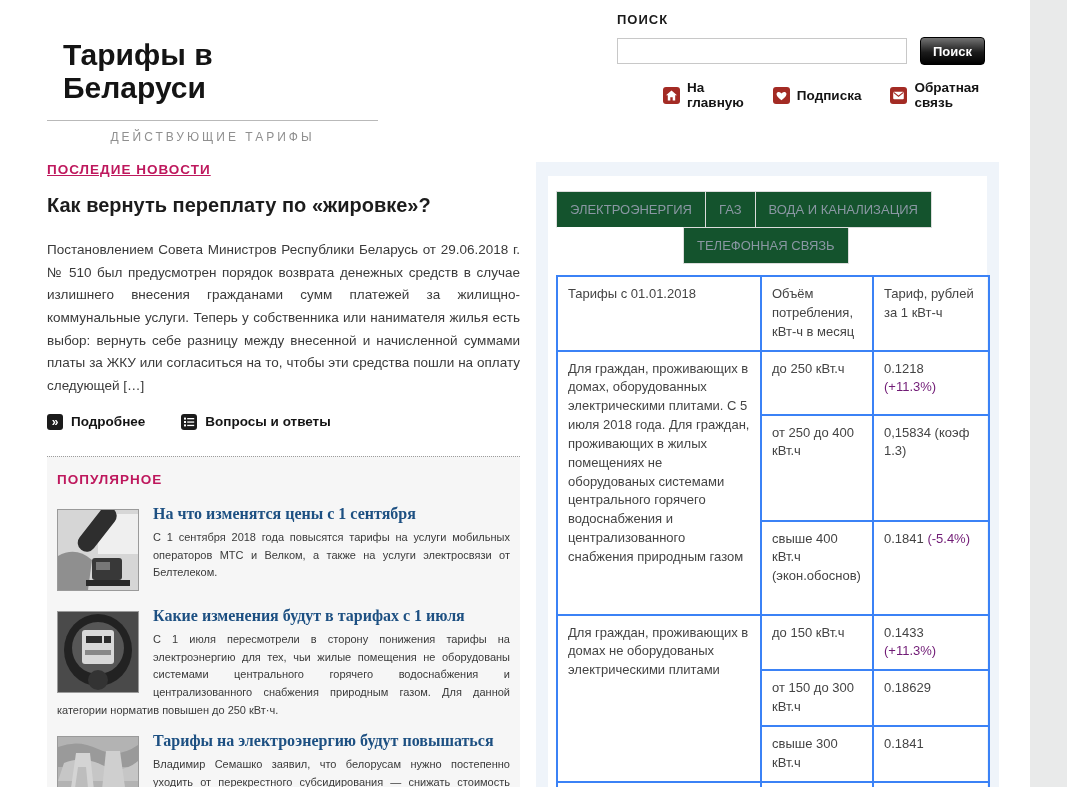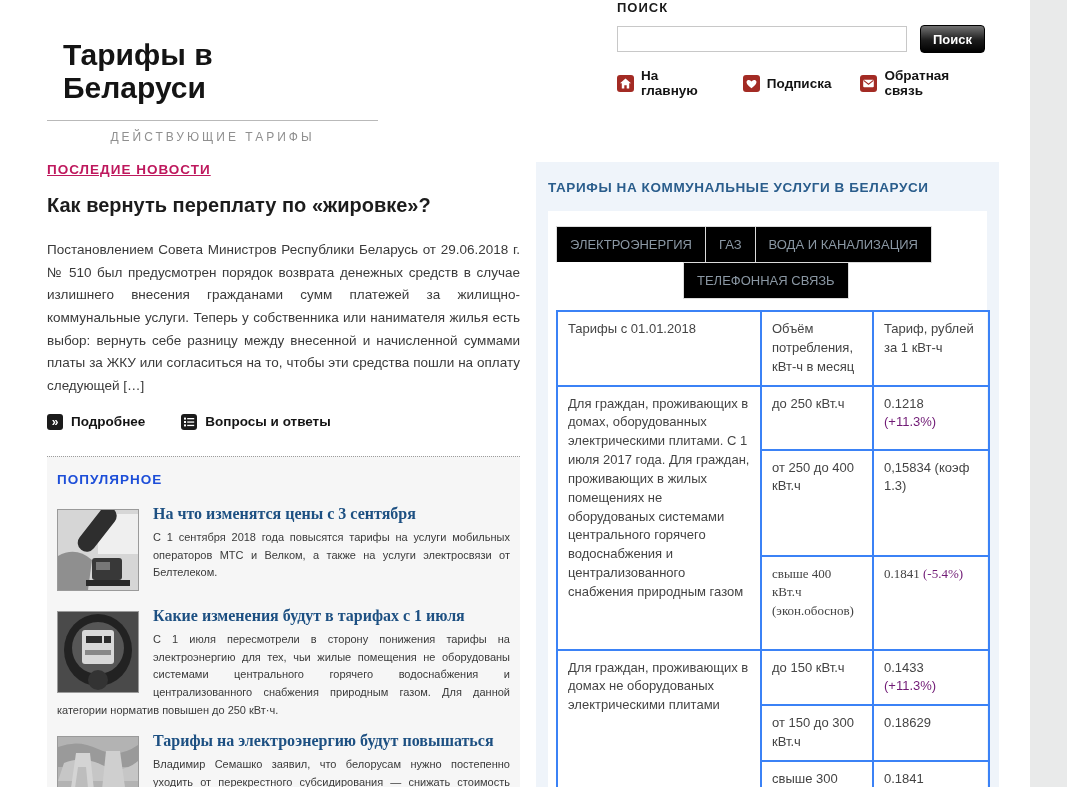--- a/index.html
+++ b/index.html
@@ -9,39 +9,39 @@
   }
   .right-strip{position:absolute;top:0;right:0;width:37px;height:787px;background:#e9eaea;}
   .page{width:953px;margin-left:47px;}
 
   
   header{display:flex;min-height:112px;}
   .brand{width:331px;padding-top:22px;}
   .site-title{font-size:30px;font-weight:bold;color:#141414;margin:16px;line-height:1.1;text-decoration:none;display:block;}
   .brand-line{border-bottom:1px solid #b9b9b9;margin-top:9px;}
   .tagline{font-size:12px;letter-spacing:3px;color:#8f8f8f;text-align:center;margin-top:9px;}
-  .header-right{width:368px;margin-left:auto;margin-right:15px;padding-top:0;}
+  .header-right{width:368px;margin-left:auto;margin-right:15px;padding-top:12px;}
   .search-label{font-size:13px;font-weight:bold;letter-spacing:1px;color:#1a1a1a;}
   .search-row{display:flex;margin-top:10px;align-items:center;}
   .search-input{width:292px;height:26px;border:1px solid #c8c8c8;outline:none;padding:0 6px;box-sizing:border-box;font-size:13px;}
   .search-button{margin-left:13px;height:28px;padding:0 12px;background:linear-gradient(#737373,#1c1c1c 55%,#000);
     color:#fff;font-weight:bold;font-size:13px;border:1px solid #000;border-radius:4px;cursor:pointer;
     font-family:"Liberation Sans",sans-serif;}
-  .quick-links{display:flex;gap:29px;margin-top:15px;align-items:center;}
+  .quick-links{display:flex;gap:29px;margin-top:15px;align-items:center;margin-left:46px;}
   .quick-link{display:flex;align-items:center;gap:7px;text-decoration:none;color:#141414;font-size:13.5px;font-weight:bold;cursor:pointer;}
   .qicon{width:17px;height:17px;display:inline-block;flex:0 0 auto;}
 
   
   .columns{display:flex;align-items:flex-start;margin-top:18px;}
   .left-col{width:473px;}
   .right-col{width:463px;margin-left:16px;background:#eff4fa;box-sizing:border-box;padding:14px 12px 20px;min-height:655px;}
 
   .sec-title{font-size:13.5px;font-weight:bold;letter-spacing:1px;}
   .sec-title.maroon{color:#be185d;text-decoration:underline;}
-  .sec-title.green{color:#1d4ed8;}
+  .sec-title.green{color:#be185d;}
   .sec-title.blue{color:#2a5d8c;letter-spacing:.6px;}
 
   .article-title{font-size:20px;font-weight:bold;color:#1c1c1c;margin:17px 0 0;cursor:pointer;}
   .article-text{font-size:13.5px;line-height:1.68;text-align:justify;margin:22px 0 0;color:#3a3a3a;}
   .article-links{display:flex;gap:36px;margin-top:16px;align-items:center;}
   .article-link{display:flex;align-items:center;gap:8px;text-decoration:none;color:#141414;font-size:13.5px;font-weight:bold;cursor:pointer;}
   .bicon{width:16px;height:16px;background:#1b1b1b;border-radius:3px;color:#fff;display:inline-flex;
     align-items:center;justify-content:center;font-size:12px;font-weight:bold;line-height:1;flex:0 0 auto;}
 
   .popular{margin-top:26px;border-top:1px dotted #9c9c9c;background:#f6f6f6;padding:15px 10px 30px;}
@@ -49,29 +49,29 @@
   .pop-item{margin-bottom:12px;}
   .pop-item::after{content:"";display:block;clear:both;}
   .pop-thumb{float:left;width:80px;height:80px;border:1px solid #9a9a9a;margin:4px 14px 4px 0;clear:left;cursor:pointer;}
   .pop-title{font-family:"Liberation Serif",serif;font-size:16px;font-weight:bold;color:#1d5082;margin:0 0 6px;cursor:pointer;}
   .pop-text{font-size:11px;line-height:1.62;text-align:justify;margin:0;color:#3a3a3a;}
 
   
   .right-col .sec-title{margin:4px 0 16px;}
   .tariff-box{background:#fff;padding:9px 8px 26px;}
   .tabs{display:flex;flex-wrap:wrap;padding-top:6px;}
-  .tab{border:1px solid #dcdcdc;background:#000000;padding:10px 13px;font-size:13px;color:#8a97a3;cursor:pointer;white-space:nowrap;}
+  .tab{border:1px solid #dcdcdc;background:#14532d;padding:10px 13px;font-size:13px;color:#8a97a3;cursor:pointer;white-space:nowrap;}
   .tab + .tab{margin-left:-1px;}
   .tab.active{border-bottom-color:#fff;}
   .tab.row2{margin-top:-1px;margin-left:127px;}
 
   table.tariff{border-collapse:collapse;margin-top:11px;width:432px;font-size:13px;color:#444;table-layout:fixed;}
   table.tariff td{border:2px solid #3b82f6;padding:8px 10px;vertical-align:top;line-height:1.45;word-wrap:break-word;}
   col.c-cat{width:204px;} col.c-vol{width:112px;} col.c-tar{width:116px;}
-  td.rh46{height:46px;} td.rh88{height:88px;} td.rh76{height:76px;font-family:Liberation Serif, serif;} td.rh50{height:50px;}
+  td.rh46{height:46px;} td.rh88{height:88px;} td.rh76{height:76px;} td.rh50{height:50px;}
   .red{color:#701a75;}
 </style>
 </head>
 <body>
 
 <div class="page">
 
   <header>
     <div class="brand">
       <a class="site-title">Тарифы в Беларуси</a>
@@ -150,21 +150,21 @@
         <div class="pop-item">
           <svg class="pop-thumb" viewBox="0 0 80 80">
             <rect width="80" height="80" fill="#d6d6d6"></rect>
             <rect x="40" y="4" width="40" height="40" fill="#efefef"></rect>
             <path d="M0 46 Q18 36 34 50 L30 80 L0 80 Z" fill="#8f8f8f"></path>
             <rect x="30" y="-6" width="18" height="52" rx="9" transform="rotate(38 40 20)" fill="#2e2e2e"></rect>
             <rect x="34" y="48" width="30" height="22" rx="3" fill="#383838"></rect>
             <rect x="38" y="52" width="14" height="8" fill="#777"></rect>
             <rect x="28" y="70" width="44" height="6" fill="#2a2a2a"></rect>
           </svg>
-          <h3 class="pop-title">На что изменятся цены с 3 сентября</h3>
+          <h3 class="pop-title">На что изменятся цены с 1 сентября</h3>
           <p class="pop-text">С 1 сентября 2018 года повысятся тарифы на услуги мобильных операторов МТС и Велком, а также на услуги электросвязи от Белтелеком.</p>
         </div>
 
         <div class="pop-item">
           <svg class="pop-thumb" viewBox="0 0 80 80">
             <rect width="80" height="80" fill="#4a4a4a"></rect>
             <ellipse cx="40" cy="38" rx="34" ry="36" fill="#222"></ellipse>
             <circle cx="40" cy="36" r="26" fill="#565656"></circle>
             <rect x="24" y="18" width="32" height="34" rx="3" fill="#d8d8d8"></rect>
             <rect x="28" y="24" width="16" height="7" fill="#2c2c2c"></rect>
@@ -186,21 +186,20 @@
             <path d="M14 72 L20 30 L28 30 L32 72 Z" fill="#bdbdbd"></path>
             <rect y="70" width="80" height="10" fill="#2f2f2f"></rect>
           </svg>
           <h3 class="pop-title">Тарифы на электроэнергию будут повышаться</h3>
           <p class="pop-text">Владимир Семашко заявил, что белорусам нужно постепенно уходить от перекрестного субсидирования — снижать стоимость электроэнергии для предприятий, а для населения — повышать.</p>
         </div>
       </section>
     </div>
 
     <aside class="right-col">
-      <div class="sec-title blue">ТАРИФЫ НА КОММУНАЛЬНЫЕ УСЛУГИ В БЕЛАРУСИ</div>
 
       <div class="tariff-box">
         <div class="tabs">
           <div class="tab active">ЭЛЕКТРОЭНЕРГИЯ</div>
           <div class="tab">ГАЗ</div>
           <div class="tab">ВОДА И КАНАЛИЗАЦИЯ</div>
           <div class="tab row2">ТЕЛЕФОННАЯ СВЯЗЬ</div>
         </div>
 
         <table class="tariff">
@@ -210,21 +209,21 @@
               <col class="c-tar">
             </colgroup>
           <tbody>
             <tr>
               <td>Тарифы с 01.01.2018</td>
               <td>Объём потребления, кВт-ч в месяц</td>
               <td>Тариф, рублей за 1 кВт-ч</td>
             </tr>
 
             <tr>
-              <td rowspan="3">Для граждан, проживающих в домах, оборудованных электрическими плитами. С 1 июля 2017 года. Для граждан, проживающих в жилых помещениях не оборудованых системами центрального горячего водоснабжения и централизованного снабжения природным газом</td>
+              <td rowspan="3">Для граждан, проживающих в домах, оборудованных электрическими плитами. С 5 июля 2018 года. Для граждан, проживающих в жилых помещениях не оборудованых системами центрального горячего водоснабжения и централизованного снабжения природным газом</td>
               <td class="rh46">до 250 кВт.ч</td>
               <td class="rh46"><span>0.1218</span> <span class="red">(+11.3%)</span></td>
             </tr>
             <tr>
               <td class="rh88">от 250 до 400 кВт.ч</td>
               <td class="rh88"><span>0,15834 (коэф 1.3)</span> <span class="red"></span></td>
             </tr>
             <tr>
               <td class="rh76">свыше 400 кВт.ч (экон.обоснов)</td>
               <td class="rh76"><span>0.1841</span> <span class="red">(-5.4%)</span></td>

